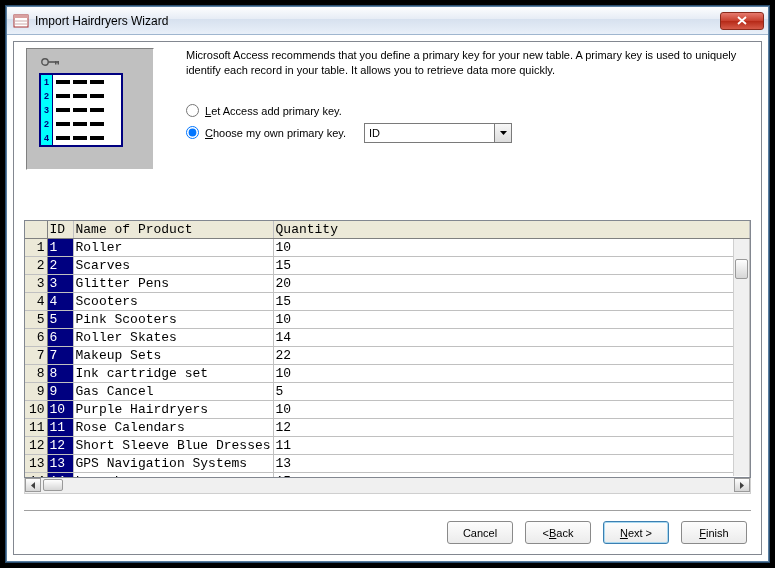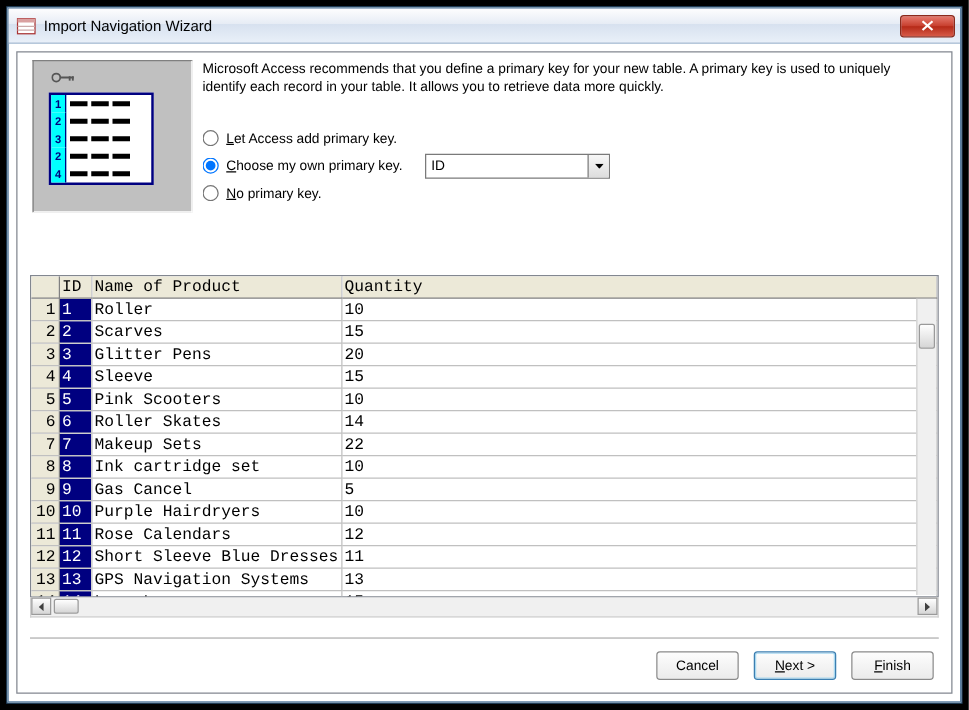--- a/index.html
+++ b/index.html
@@ -82,21 +82,21 @@
     width: 12px; background: #00ffff;
     color: #000080; font-weight: bold;
     font-size: 9px; text-align: center;
     line-height: 14px;
     border-right: 1px solid #000080;
   }
   .illus-cells { flex: 1; display: flex; align-items: center; gap: 3px; padding-left: 3px;}
   .illus-cell { width: 14px; height: 4px; background: #000; }
   .desc-col {
     flex: 1;
-    padding-left: 8px;
+    padding-left: 32px;
   }
   .desc-text {
     color: #000;
     font-size: 11px;
     line-height: 1.35;
     padding-right: 10px;
   }
   .opts {
     margin-top: 22px;
   }
@@ -240,21 +240,21 @@
 
   <div class="titlebar">
     <span class="app-icon">
       <svg width="16" height="16" viewBox="0 0 16 16">
         <rect x="1" y="2" width="14" height="12" fill="#fff" stroke="#a33" stroke-width="1"></rect>
         <rect x="1" y="2" width="14" height="3" fill="#d9a0a0"></rect>
         <line x1="1" y1="8" x2="15" y2="8" stroke="#caa"></line>
         <line x1="1" y1="11" x2="15" y2="11" stroke="#caa"></line>
       </svg>
     </span>
-    <span class="title">Import Navigation Wizard</span>
+    <span class="title">Import Hairdryers Wizard</span>
     <div class="close-btn">
       <svg width="10" height="9" viewBox="0 0 10 9">
         <path d="M1 1 L9 8 M9 1 L1 8" stroke="#fff" stroke-width="1.8"></path>
       </svg>
     </div>
   </div>
 
   <div class="client">
 
     <div class="top-area">
@@ -322,24 +322,20 @@
             <label for="r2"><span><span class="u">C</span>hoose my own primary key.</span></label>
             <div class="pk-select">
               <span class="val">ID</span>
               <span class="dd-btn">
                 <svg width="7" height="4" viewBox="0 0 7 4">
                     <path d="M0 0 L7 0 L3.5 4 Z" fill="#000"></path>
                   </svg>
               </span>
             </div>
           </div>
-          <div class="opt-row">
-            <input type="radio" name="pk" id="r3" style="">
-            <label for="r3"><span><span class="u">N</span>o primary key.</span></label>
-          </div>
         </div>
       </div>
     </div>
 
     <div class="grid-wrap">
       <div class="grid-scroll">
         <table class="grid">
           <thead>
             <tr>
               <th class="rownum"></th>
@@ -363,21 +359,21 @@
               </tr>
               <tr>
                 <td class="rownum">3</td>
                 <td class="idcol">3</td>
                 <td class="namecol">Glitter Pens</td>
                 <td class="qtycol">20</td>
               </tr>
               <tr>
                 <td class="rownum">4</td>
                 <td class="idcol">4</td>
-                <td class="namecol">Sleeve</td>
+                <td class="namecol">Scooters</td>
                 <td class="qtycol">15</td>
               </tr>
               <tr>
                 <td class="rownum">5</td>
                 <td class="idcol">5</td>
                 <td class="namecol">Pink Scooters</td>
                 <td class="qtycol">10</td>
               </tr>
               <tr>
                 <td class="rownum">6</td>
@@ -451,18 +447,19 @@
               <path d="M0 0 L0 7 L4 3.5 Z" fill="#404040"></path>
             </svg>
         </div>
       </div>
     </div>
 
     <div class="sep"></div>
 
     <div class="btn-row">
       <div class="wiz-btn">Cancel</div>
+      <div class="wiz-btn">&lt; <span class="u">B</span>ack</div>
       <div class="wiz-btn default"><span class="u">N</span>ext &gt;</div>
       <div class="wiz-btn"><span class="u">F</span>inish</div>
     </div>
 
   </div>
 </div>
 
 </body></html>

